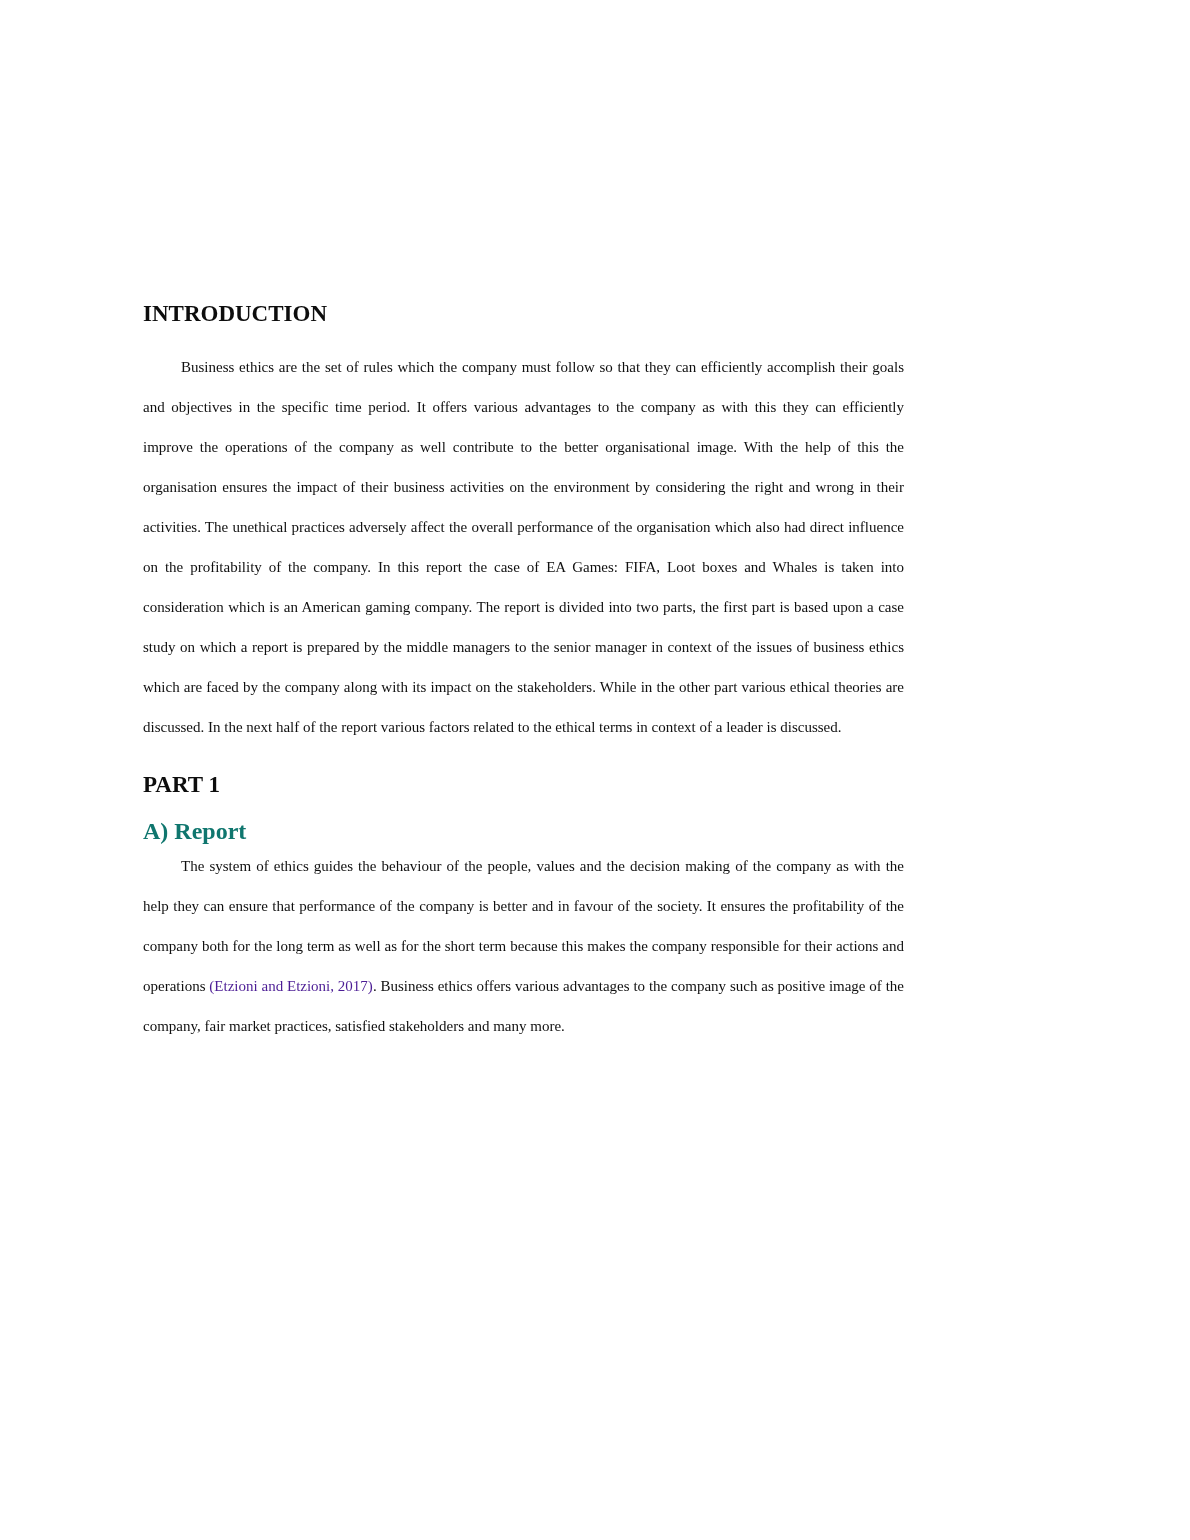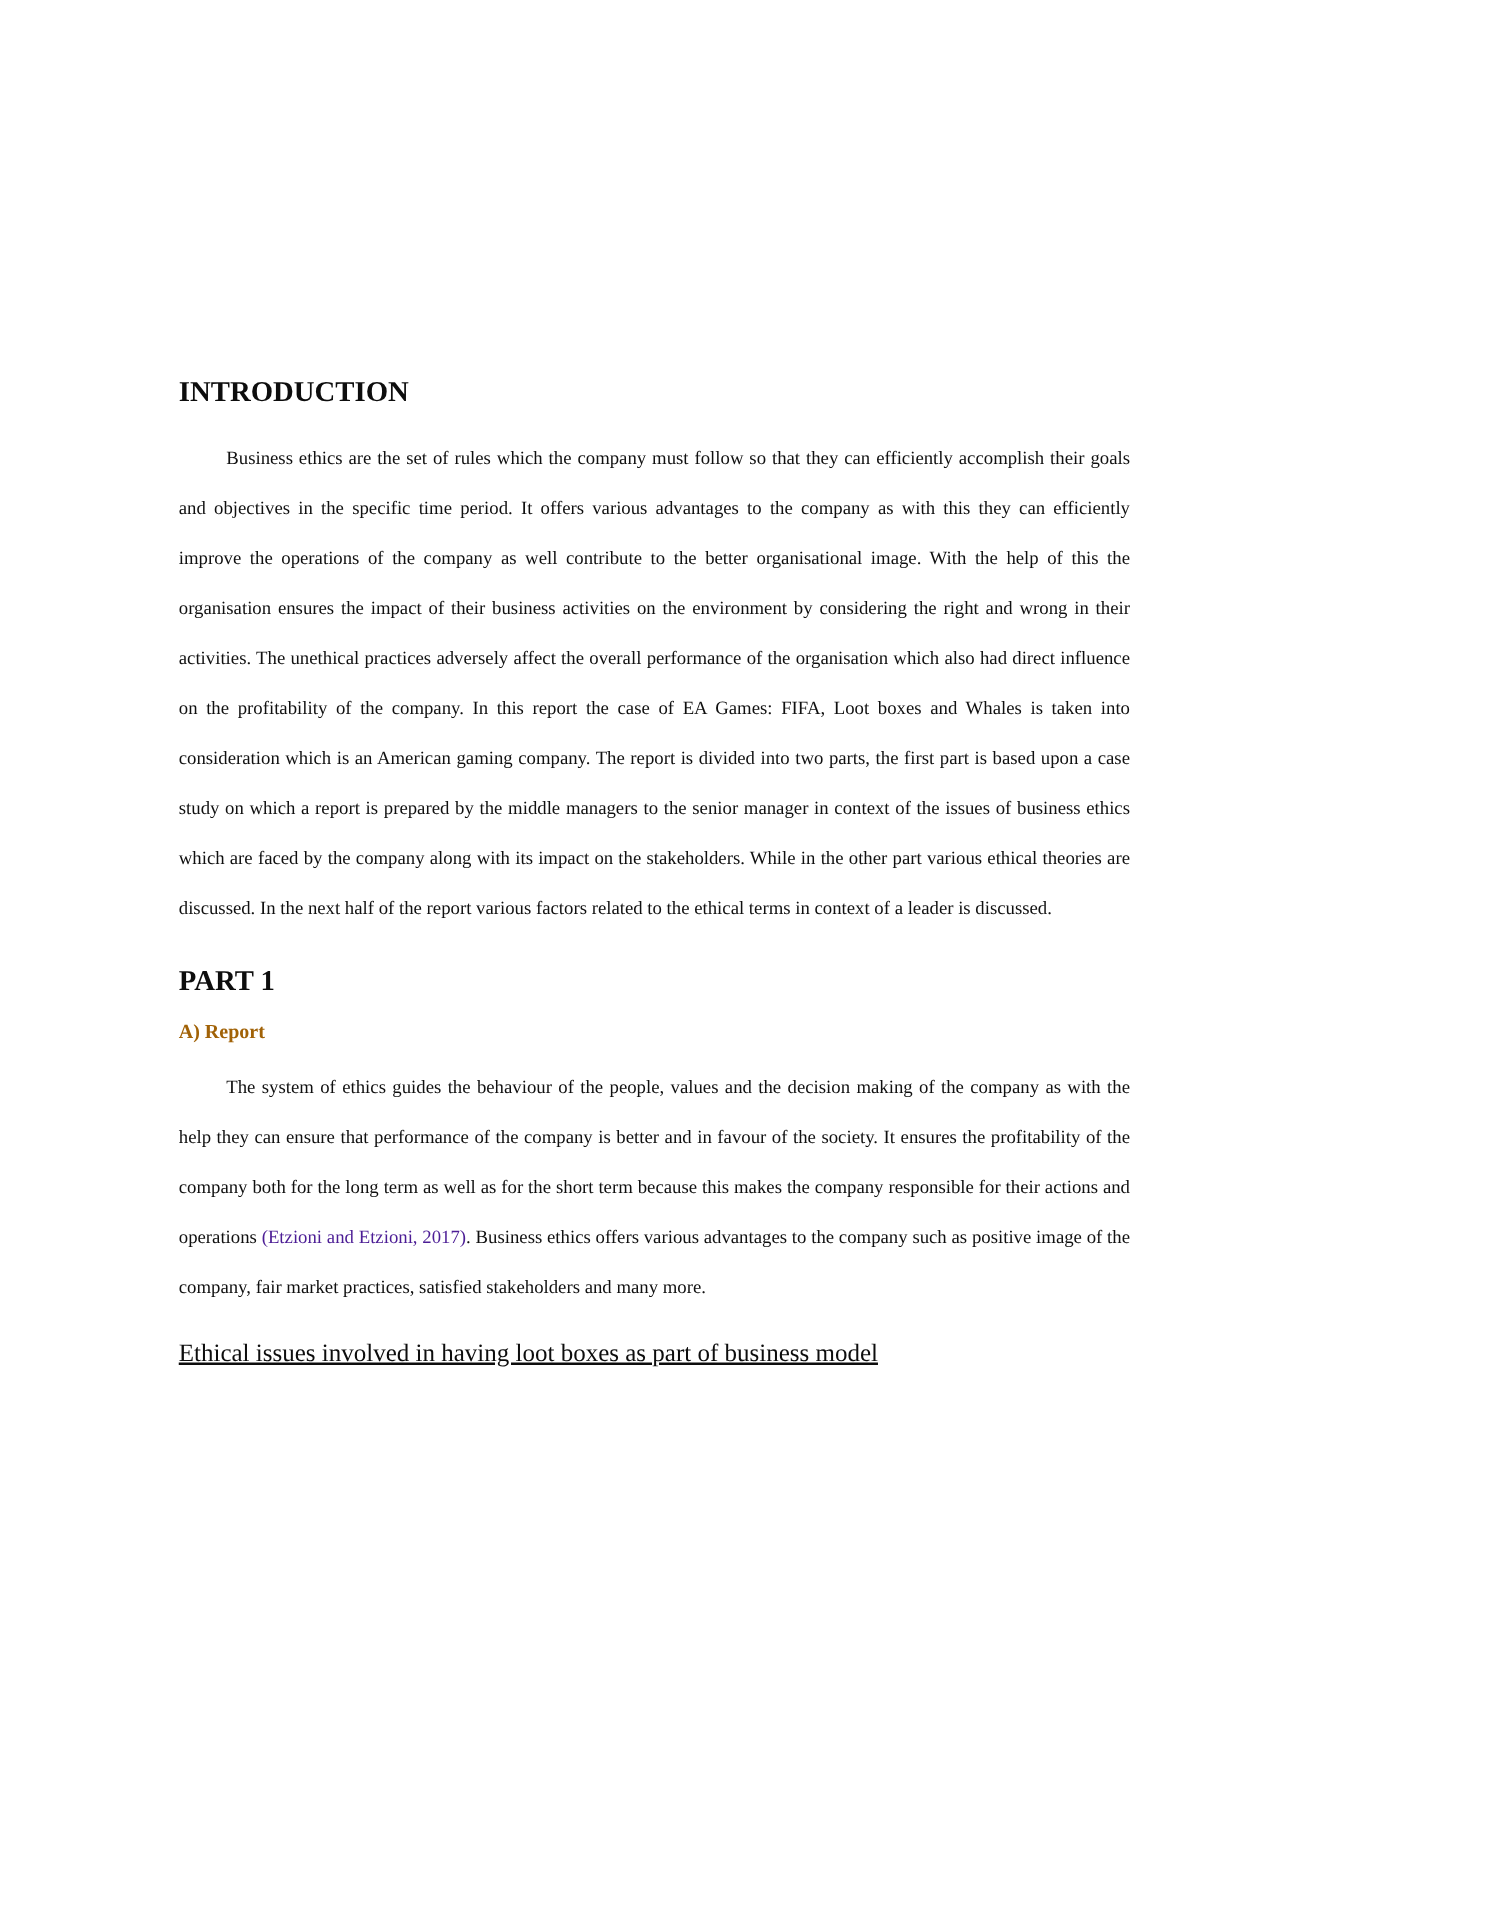--- a/index.html
+++ b/index.html
@@ -23,25 +23,25 @@
     font-weight: 700;
     margin: 0 0 18px 0;
     line-height: 1.25;
     color: #0d0d0d;
   }
   .doc-h1.part {
     margin-top: 24px;
     margin-bottom: 16px;
   }
   .doc-h2 {
-    font-size: 16px;
+    font-size: 24px;
     font-weight: 700;
-    margin: 0 0 14px 0;
+    margin: 0 0 0 0;
     line-height: 1.25;
-    color: #a16207;
+    color: #0f766e;
   }
   .doc-h3-underline {
     font-size: 20px;
     font-weight: 400;
     text-decoration: underline;
     margin: 6px 0 12px 0;
     line-height: 1.35;
     color: #0d0d0d;
   }
   p.body {
@@ -69,16 +69,15 @@
   <h1 class="doc-h1">INTRODUCTION</h1>
 
   <p class="body indent1"><span>Business ethics are the set of rules which the company must follow so that they can efficiently accomplish their goals and objectives in the specific time period. It offers various advantages to the company as with this they can efficiently improve the operations of the company as well contribute to the better organisational image. With the help of this the organisation ensures the impact of their business activities on the environment by considering the right and wrong in their activities. The unethical practices adversely affect the overall performance of the organisation which also had direct influence on the profitability of the company. In this report the case of EA Games: FIFA, Loot boxes and Whales is taken into consideration which is an American gaming company. The report is divided into two parts, the first part is based upon a case study on which a report is prepared by the middle managers to the senior manager in context of the issues of business ethics which are faced by the company along with its impact on the stakeholders. While in the other part various ethical theories are discussed. In the next half of the report various factors related to the ethical terms in context of a leader is discussed.</span></p>
 
   <h1 class="doc-h1 part">PART 1</h1>
 
   <h2 class="doc-h2">A) Report</h2>
 
   <p class="body indent1"><span>The system of ethics guides the behaviour of the people, values and the decision making of the company as with the help they can ensure that performance of the company is better and in favour of the society. It ensures the profitability of the company both for the long term as well as for the short term because this makes the company responsible for their actions and operations </span><span class="citation">(Etzioni and Etzioni, 2017)</span><span>. Business ethics offers various advantages to the company such as positive image of the company, fair market practices, satisfied stakeholders and many more.</span></p>
 
-  <h3 class="doc-h3-underline">Ethical issues involved in having loot boxes as part of business model</h3>
 
 
 </div>
 
 </body></html>

